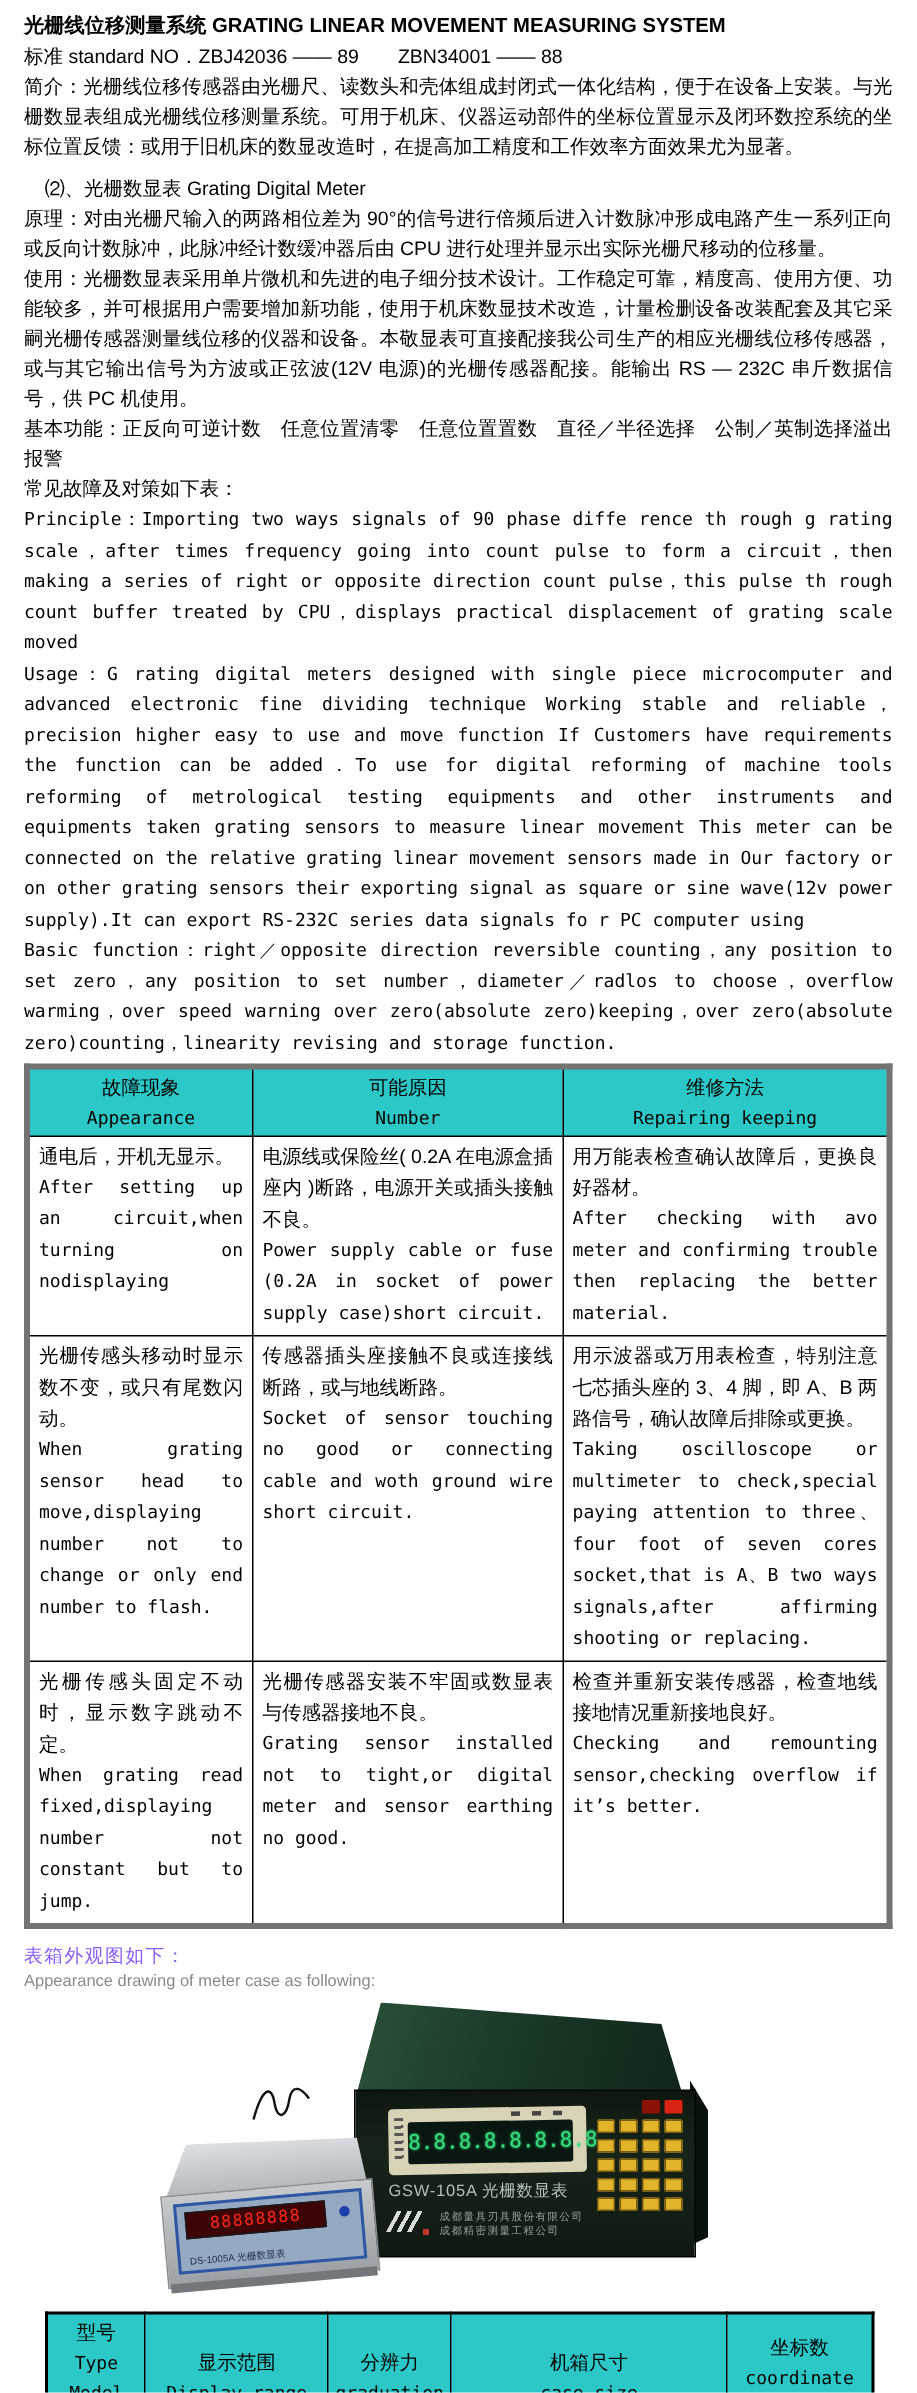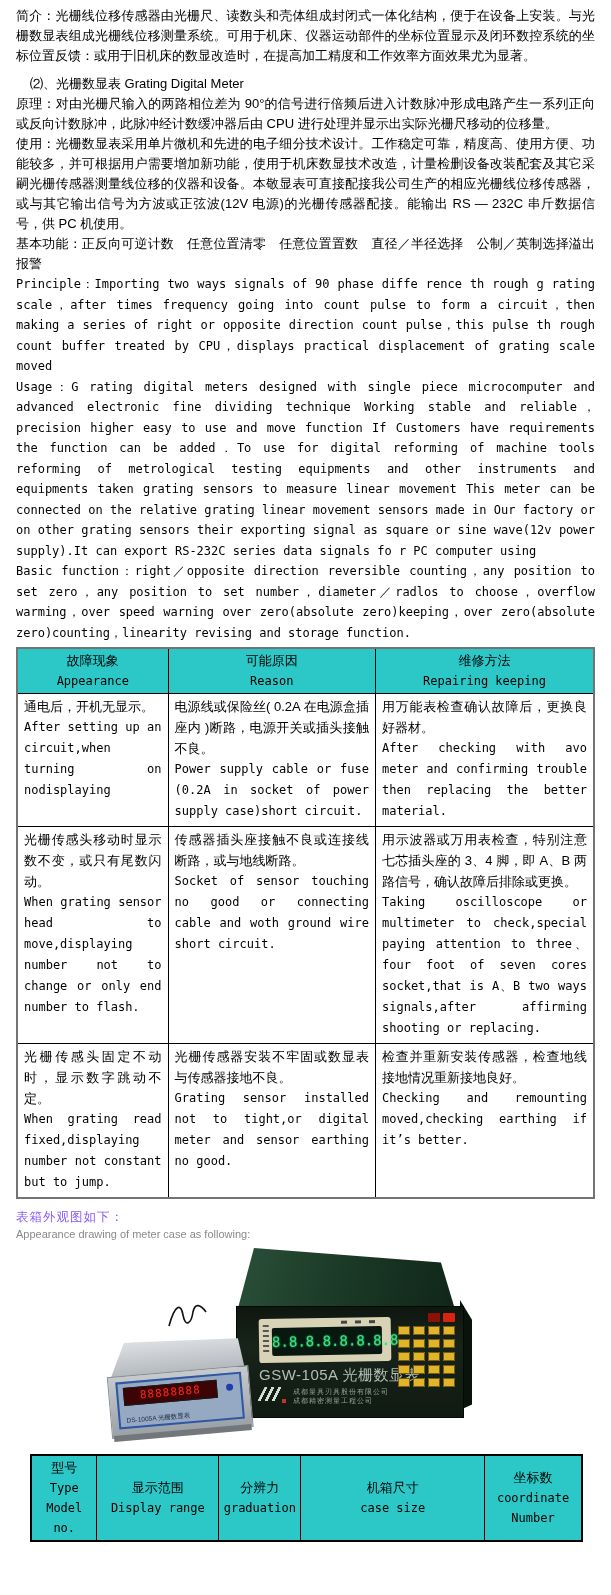--- a/index.html
+++ b/index.html
@@ -10,21 +10,21 @@
   .doc{padding:6px 16px 0 16px;}
   .line{font-size:13px;line-height:20px;margin:0;}
   .title{font-weight:bold;font-size:13.5px;line-height:22px;}
   .zhp{font-size:13px;line-height:20px;margin:0;text-align:justify;}
   .indent{padding-left:14px;}
   .enp{font-family:"DejaVu Sans Mono","Liberation Mono",monospace;font-size:12px;line-height:20.5px;margin:0;text-align:justify;}
   .gap8{height:8px;}
 
   
   table{border-collapse:collapse;}
-  .faults{width:579px;border:2px solid #737373;table-layout:fixed;margin-top:4px;}
+  .faults{width:579px;border:4px solid #737373;table-layout:fixed;margin-top:4px;}
   .faults th,.faults td{border:1px solid #000;}
   .faults th{background:#2cc8c8;font-weight:normal;font-size:13px;line-height:19px;padding:2px 2px;text-align:center;vertical-align:middle;}
   .faults th .en{font-family:"DejaVu Sans Mono","Liberation Mono",monospace;font-size:12px;display:block;margin-top:2px;}
   .faults td{vertical-align:top;padding:2px 6px 4px 6px;}
   .cell-zh{font-size:13px;line-height:21px;text-align:justify;}
   .cell-en{font-family:"DejaVu Sans Mono","Liberation Mono",monospace;font-size:12px;line-height:21px;text-align:justify;}
   .c1{width:150px;} .c2{width:206px;} .c3{width:217px;}
 
   
   .photo-cap-zh{color:#8b5cf6;font-size:12.5px;font-weight:normal;letter-spacing:1px;margin-top:10px;}
@@ -42,21 +42,21 @@
     clip-path:polygon(0 0,100% 18%,100% 95%,0 100%);}
   .bm-front{position:absolute;left:0;top:58px;width:226px;height:110px;border:1px solid #050805;
     background:linear-gradient(180deg,#0e170f 0%,#17241a 35%,#101a12 100%);}
   .bezel{position:absolute;left:22px;top:11px;width:132px;height:44px;background:#d8d3b6;border-radius:3px;transform:rotate(-1deg);}
   .bezel-strip{position:absolute;left:4px;top:6px;width:6px;height:30px;background:repeating-linear-gradient(#555 0 2px,#d8d3b6 2px 5px);}
   .bezel-marks{position:absolute;right:10px;top:3px;width:40px;height:3px;
     background:repeating-linear-gradient(90deg,#444 0 6px,transparent 6px 14px);}
   .display{position:absolute;left:13px;top:9px;width:110px;height:28px;background:#081710;border-radius:2px;
     color:#35e07c;font-family:"DejaVu Sans Mono","Liberation Mono",monospace;font-size:14px;line-height:28px;text-align:center;
     text-shadow:0 0 2px #35e07c;letter-spacing:0px;}
-  .bm-label{position:absolute;left:22px;top:59px;color:#b2bfb3;font-size:15px;letter-spacing:0.5px;}
+  .bm-label{position:absolute;left:22px;top:59px;color:#b2bfb3;font-size:11px;letter-spacing:0.5px;}
   .jjf-logo{position:absolute;left:24px;top:80px;width:20px;height:14px;transform:skewX(-28deg);
     background:repeating-linear-gradient(90deg,#d8ddd8 0 3px,transparent 3px 7px);}
   .logo-dot{position:absolute;left:45px;top:92px;width:4px;height:4px;background:#c2342a;}
   .bm-company{position:absolute;left:56px;top:80px;color:#94a397;font-size:7px;line-height:9px;letter-spacing:1px;}
   .kp{position:absolute;right:8px;top:6px;width:66px;}
   .kp-row{display:flex;justify-content:flex-end;gap:3px;margin-bottom:4px;}
   .key{width:12px;height:9px;border-radius:1px;}
   .key.darkred{background:#8c1208;}
   .key.red{background:#d92313;}
   .key.yellow{background:#e2b42c;box-shadow:inset 0 0 0 1px #7a5c10;}
@@ -81,46 +81,52 @@
   .spec th,.spec td{border:1px solid #000;}
   .spec th{background:#2cc8c8;font-weight:normal;font-size:13px;line-height:20px;padding:2px;text-align:center;vertical-align:middle;}
   .spec th .en{font-family:"DejaVu Sans Mono","Liberation Mono",monospace;font-size:12px;display:block;}
   .sc1{width:65px;}.sc2{width:120px;}.sc3{width:81px;}.sc4{width:181px;}.sc5{width:96px;}
 </style>
 </head>
 <body>
 
 <div class="doc">
 
+  <p class="line title">
+    <span>光栅线位移测量系统</span>
+    <span>GRATING LINEAR MOVEMENT MEASURING SYSTEM</span>
+  </p>
+  <p class="line">标准 standard NO．ZBJ42036 —— 89　　ZBN34001 —— 88</p>
   <p class="zhp">简介：光栅线位移传感器由光栅尺、读数头和壳体组成封闭式一体化结构，便于在设备上安装。与光栅数显表组成光栅线位移测量系统。可用于机床、仪器运动部件的坐标位置显示及闭环数控系统的坐标位置反馈：或用于旧机床的数显改造时，在提高加工精度和工作效率方面效果尤为显著。</p>
 
   <div class="gap8"></div>
   <p class="zhp indent">⑵、光栅数显表 Grating Digital Meter</p>
   <p class="zhp">原理：对由光栅尺输入的两路相位差为 90°的信号进行倍频后进入计数脉冲形成电路产生一系列正向或反向计数脉冲，此脉冲经计数缓冲器后由 CPU 进行处理并显示出实际光栅尺移动的位移量。</p>
   <p class="zhp">使用：光栅数显表采用单片微机和先进的电子细分技术设计。工作稳定可靠，精度高、使用方便、功能较多，并可根据用户需要增加新功能，使用于机床数显技术改造，计量检删设备改装配套及其它采嗣光栅传感器测量线位移的仪器和设备。本敬显表可直接配接我公司生产的相应光栅线位移传感器，或与其它输出信号为方波或正弦波(12V 电源)的光栅传感器配接。能输出 RS — 232C 串斤数据信号，供 PC 机使用。</p>
   <p class="zhp">基本功能：正反向可逆计数　任意位置清零　任意位置置数　直径／半径选择　公制／英制选择溢出报警</p>
+  <p class="zhp">常见故障及对策如下表：</p>
   <p class="enp">Principle：Importing two ways signals of 90 phase diffe rence th rough g rating scale，after times frequency going into count pulse to form a circuit，then making a series of right or opposite direction count pulse，this pulse th rough count buffer treated by CPU，displays practical displacement of grating scale moved</p>
   <p class="enp">Usage：G rating digital meters designed with single piece microcomputer and advanced electronic fine dividing technique Working stable and reliable，precision higher easy to use and move function If Customers have requirements the function can be added．To use for digital reforming of machine tools reforming of metrological testing equipments and other instruments and equipments taken grating sensors to measure linear movement This meter can be connected on the relative grating linear movement sensors made in Our factory or on other grating sensors their exporting signal as square or sine wave(12v power supply).It can export RS-232C series data signals fo r PC computer using</p>
   <p class="enp">Basic function：right／opposite direction reversible counting，any position to set zero，any position to set number，diameter／radlos to choose，overflow warming，over speed warning over zero(absolute zero)keeping，over zero(absolute zero)counting，linearity revising and storage function.</p>
 
   <table class="faults">
     <colgroup>
         <col class="c1">
         <col class="c2">
         <col class="c3">
       </colgroup>
     <tbody>
         <tr>
       <th>
         <span>故障现象</span>
         <span class="en">Appearance</span>
       </th>
       <th>
         <span>可能原因</span>
-        <span class="en">Reason</span>
+        <span class="en">Number</span>
       </th>
       <th>
         <span>维修方法</span>
         <span class="en">Repairing keeping</span>
       </th>
     </tr>
     <tr>
       <td>
             <div class="cell-zh">通电后，开机无显示。</div>
           <div class="cell-en">After setting up an circuit,when turning on nodisplaying</div>
@@ -152,21 +158,21 @@
       <td>
             <div class="cell-zh">光栅传感头固定不动时，显示数字跳动不定。</div>
           <div class="cell-en">When grating read fixed,displaying number not constant but to jump.</div>
           </td>
       <td>
             <div class="cell-zh">光栅传感器安装不牢固或数显表与传感器接地不良。</div>
           <div class="cell-en">Grating sensor installed not to tight,or digital meter and sensor earthing no good.</div>
           </td>
       <td>
             <div class="cell-zh">检查并重新安装传感器，检查地线接地情况重新接地良好。</div>
-          <div class="cell-en">Checking and remounting moved,checking earthing if it’s better.</div>
+          <div class="cell-en">Checking and remounting sensor,checking overflow if it’s better.</div>
           </td>
     </tr>
   </tbody>
     </table>
 
   <div class="photo-cap-zh">表箱外观图如下：</div>
   <div class="photo-cap-en">Appearance drawing of meter case as following:</div>
 
   <div class="photos">
 

